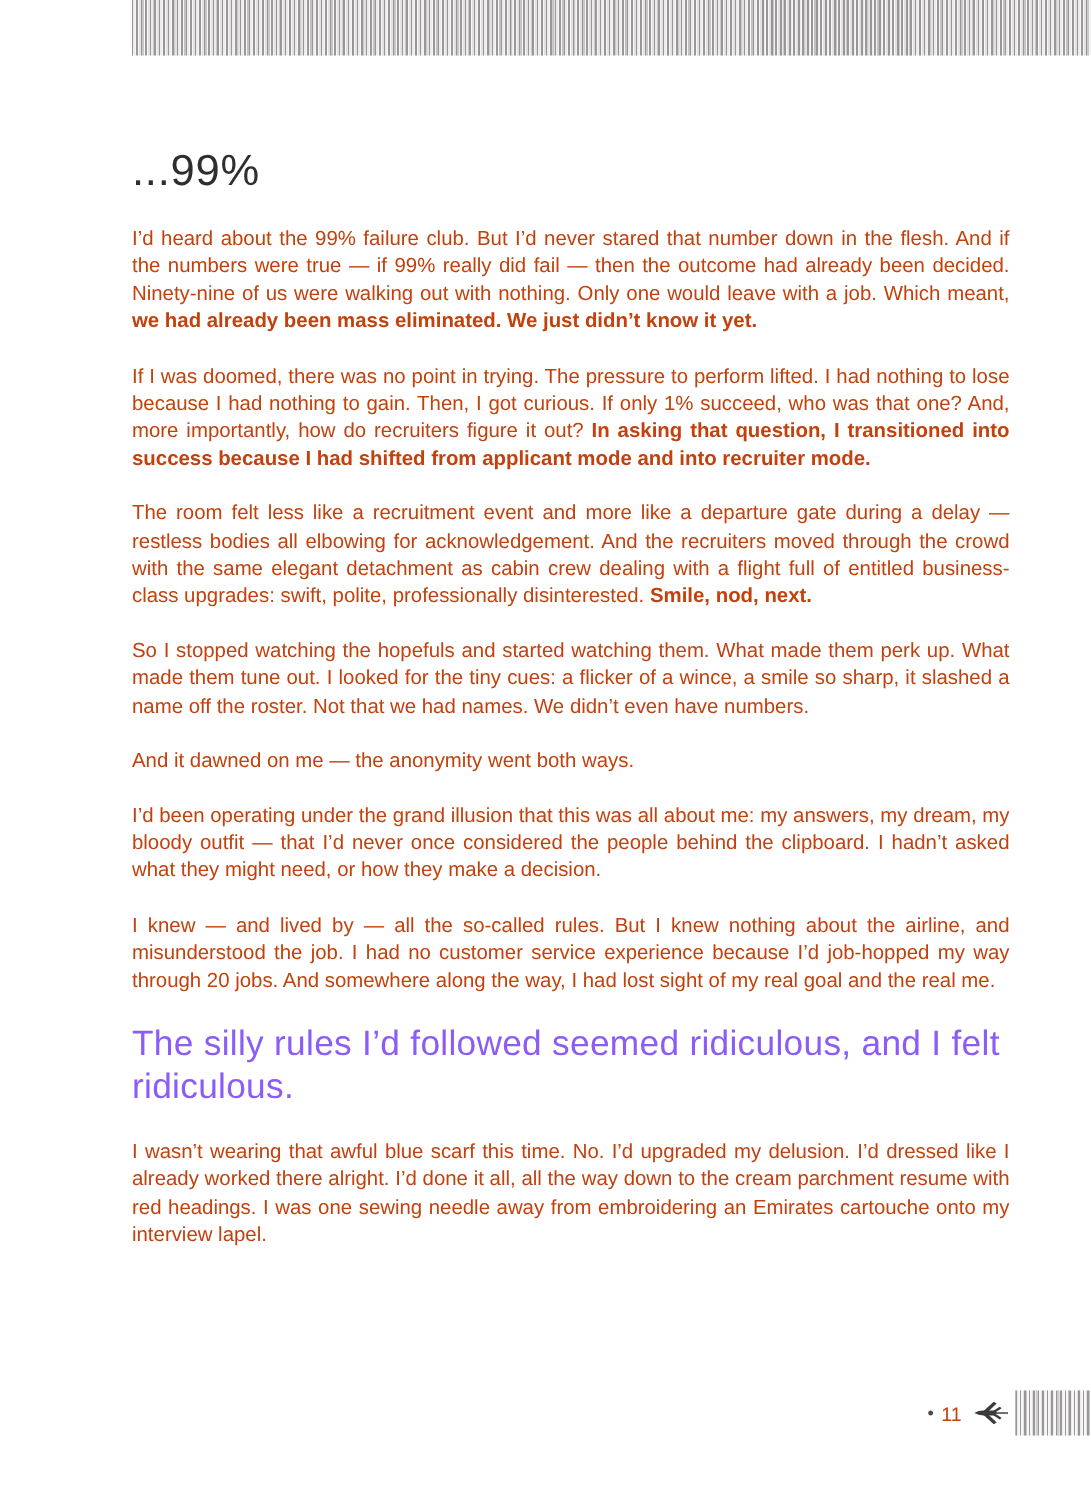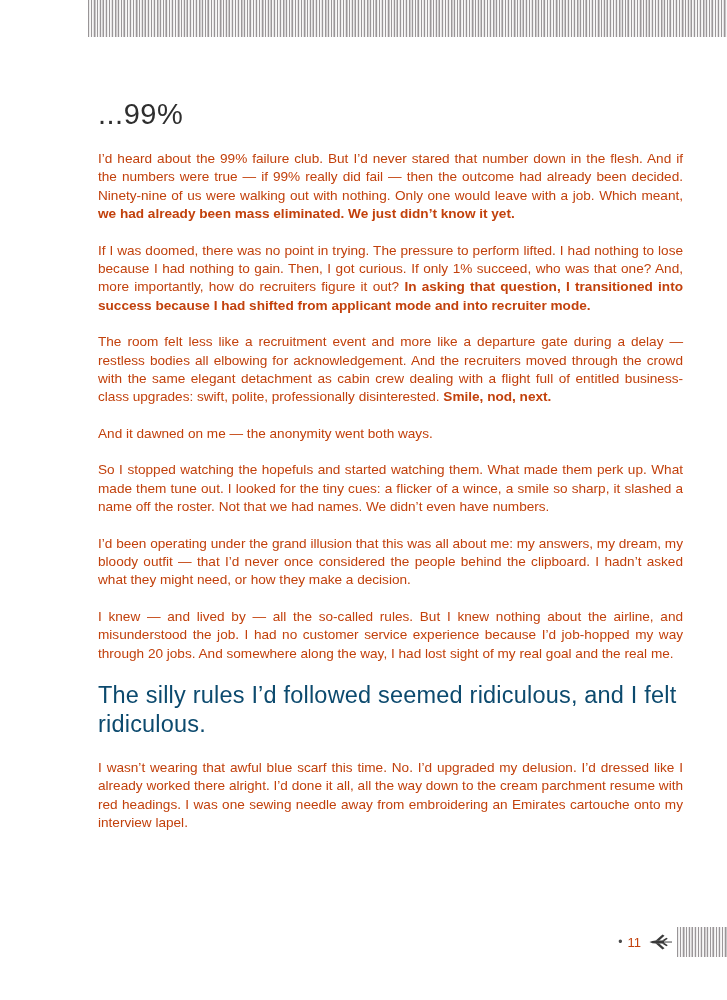--- a/index.html
+++ b/index.html
@@ -17,41 +17,41 @@
     background:
       repeating-linear-gradient(90deg, rgba(150,146,148,0.95) 0 1px, rgba(0,0,0,0) 1px 3px),
       repeating-linear-gradient(90deg, rgba(170,166,168,0.55) 0 1px, rgba(0,0,0,0) 1px 7px),
       repeating-linear-gradient(90deg, #ececec 0 2px, #f8f7f7 2px 5px, #e3e1e2 5px 6px);
   }
   .top-barcode {
     position:absolute; top:0; left:88px; right:0; height:37px;
   }
 
   .article {
-    position:absolute; left:98px; top:37px; width:585px;
+    position:absolute; left:88px; top:37px; width:585px;
   }
   .page-title {
     margin:60px 0 19px 0;
     font-size:29px; line-height:34px;
     font-weight:500; letter-spacing:0.5px;
     color:#2e2e2e;
   }
   .article p {
     margin:0 0 18px 0;
     font-size:13.6px; line-height:18.4px;
     text-align:justify;
     color:#c2410c;
   }
   .seg-b { font-weight:bold; }
   .seg-i { font-style:italic; }
   .section-heading {
     margin:12px 0 20px 0;
     font-size:23.5px; line-height:29px;
     font-weight:400; letter-spacing:0.2px;
-    color:#0c4a6e;
+    color:#8b5cf6;
   }
 
   .footer {
     position:absolute; top:927px; right:0;
     display:flex; align-items:center;
   }
   .footer-bullet {
     font-size:12px; color:#4a4a4a; margin-right:5px; line-height:1;
   }
   .footer-pagenum {
@@ -66,22 +66,22 @@
 <div class="page">
 
   <div class="top-barcode barcode"></div>
 
   <main class="article">
     <h1 class="page-title">...99%</h1>
     <div id="article-body">
         <p class=""><span>I’d heard about the 99% failure club. But I’d never stared that number down in the flesh. And if the numbers were true — if 99% really did fail — then the outcome had already been decided. Ninety-nine of us were walking out with nothing. Only one would leave with a job. Which meant, </span><span class="seg-b">we had already been mass eliminated. We just didn’t know it yet.</span></p>
         <p class=""><span>If I was doomed, there was no point in trying. The pressure to perform lifted. I had nothing to lose because I had nothing to gain. Then, I got curious. If only 1% succeed, who was that one? And, more importantly, how do recruiters figure it out? </span><span class="seg-b">In asking that question, I transitioned into success because I had shifted from applicant mode and into recruiter mode.</span></p>
         <p class=""><span>The room felt less like a recruitment event and more like a departure gate during a delay — restless bodies all elbowing for acknowledgement. And the recruiters moved through the crowd with the same elegant detachment as cabin crew dealing with a flight full of entitled business-class upgrades: swift, polite, professionally disinterested. </span><span class="seg-b">Smile, nod, next.</span></p>
+        <p class=""><span>So I stopped watching the hopefuls and started watching them. What made them perk up. What made them tune out. I looked for the tiny cues: a flicker of a wince, a smile so sharp, it slashed a name off the roster. Not that we had names. We didn’t even have numbers.</span></p>
         <p class=""><span>And it dawned on me — the anonymity went both ways.</span></p>
-        <p class=""><span>So I stopped watching the hopefuls and started watching them. What made them perk up. What made them tune out. I looked for the tiny cues: a flicker of a wince, a smile so sharp, it slashed a name off the roster. Not that we had names. We didn’t even have numbers.</span></p>
         <p class=""><span>I’d been operating under the grand illusion that this was all about me: my answers, my dream, my bloody outfit — that I’d never once considered the people behind the clipboard. I hadn’t asked what they might need, or how they make a decision.</span></p>
         <p class=""><span>I knew — and lived by — all the so-called rules. But I knew nothing about the airline, and misunderstood the job. I had no customer service experience because I’d job-hopped my way through 20 jobs. And somewhere along the way, I had lost sight of my real goal and the real me.</span></p>
         <h2 class="section-heading"><span>The silly rules I’d followed seemed ridiculous, and I felt ridiculous.</span></h2>
         <p class=""><span>I wasn’t wearing that awful blue scarf this time. No. I’d upgraded my delusion. I’d dressed like I already worked there alright. I’d done it all, all the way down to the cream parchment resume with red headings. I was one sewing needle away from embroidering an Emirates cartouche onto my interview lapel.</span></p>
       </div>
   </main>
 
   <div class="footer">
     <span class="footer-bullet">•</span>
     <span class="footer-pagenum">11</span>

